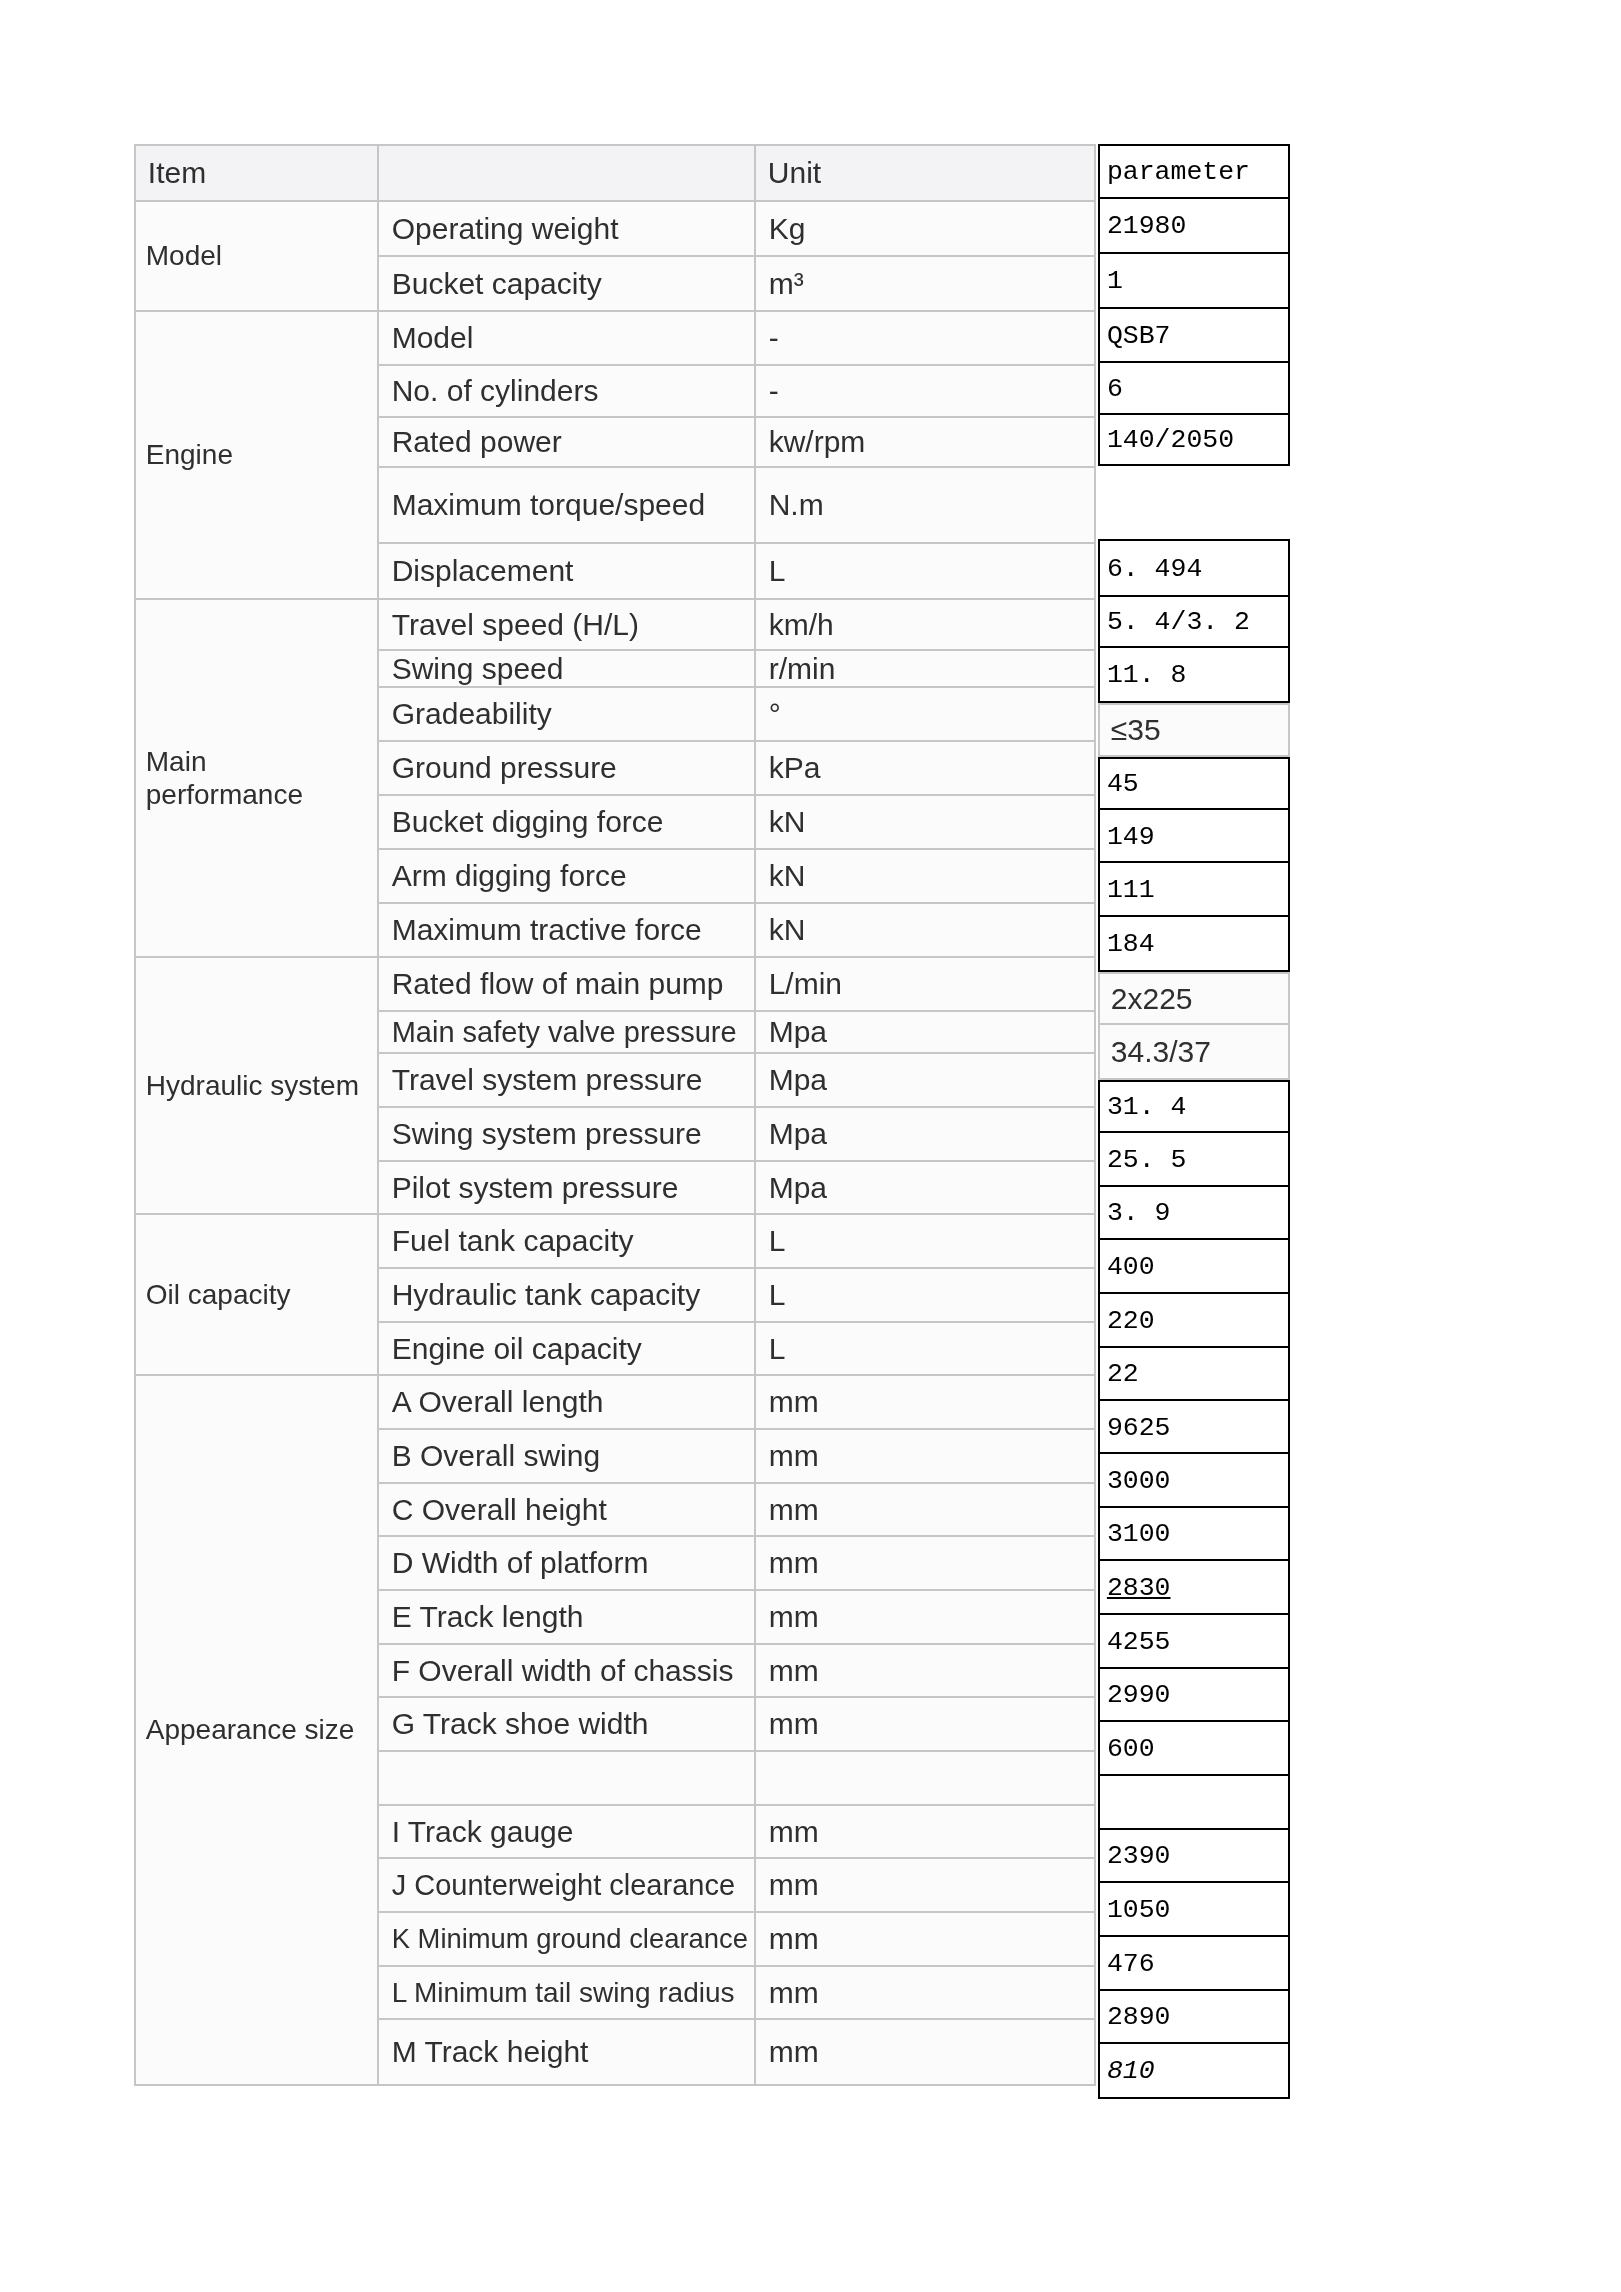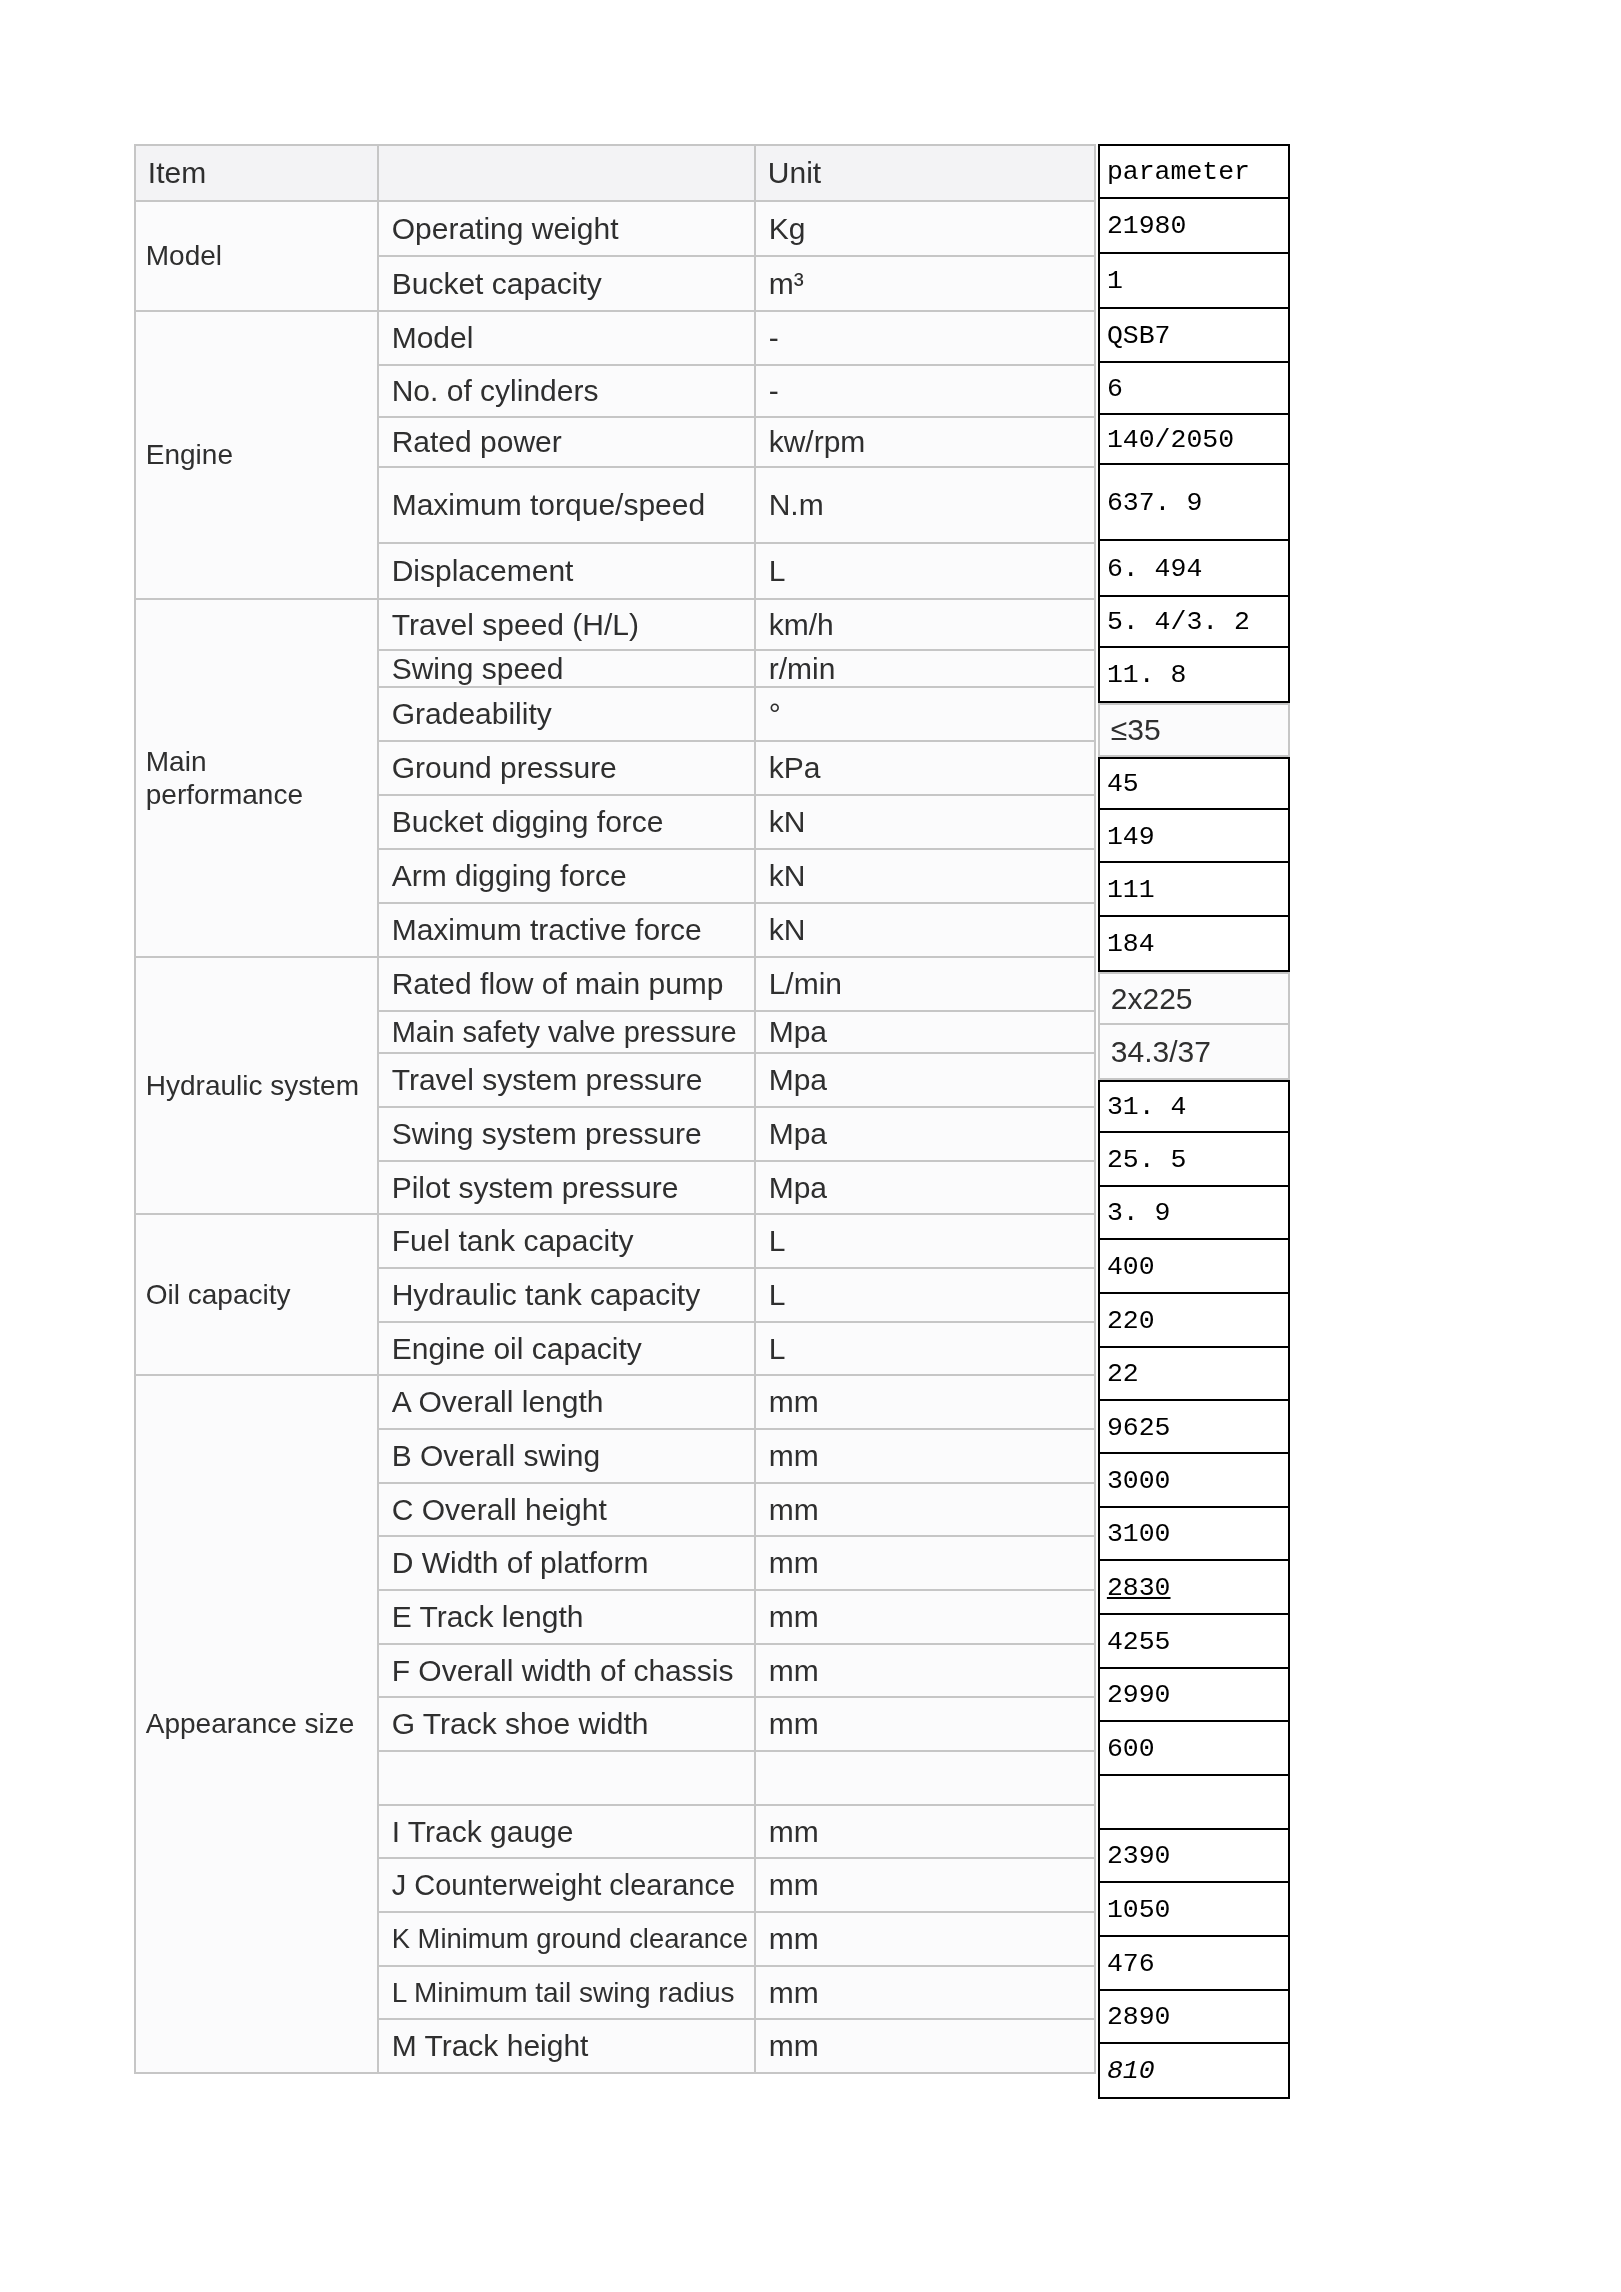--- a/index.html
+++ b/index.html
@@ -226,35 +226,34 @@
           <td class="unit-cell">mm</td>
         </tr>
         <tr style="height: 54px;">
           <td class="label-cell fit" style="font-size: 27.4px;">K Minimum ground clearance</td>
           <td class="unit-cell">mm</td>
         </tr>
         <tr style="height: 53px;">
           <td class="label-cell fit" style="font-size: 28px;">L Minimum tail swing radius</td>
           <td class="unit-cell">mm</td>
         </tr>
-        <tr style="height: 54px;">
+        <tr style="height: 66px;">
           <td class="label-cell fit">M Track height</td>
           <td class="unit-cell">mm</td>
         </tr>
       </tbody>
   </table>
 
   <div class="param-col" id="param-col">
       <div class="pcell black" style="top: 0px; height: 56px;">parameter</div>
       <div class="pcell black" style="top: 53px; height: 58px;">21980</div>
       <div class="pcell black" style="top: 108px; height: 58px;">1</div>
       <div class="pcell black" style="top: 163px; height: 57px;">QSB7</div>
       <div class="pcell black" style="top: 217px; height: 55px;">6</div>
       <div class="pcell black" style="top: 269px; height: 53px;">140/2050</div>
-      <div class="pcell black" style="top: 319px; height: 79px;">637. 9</div>
       <div class="pcell black" style="top: 395px; height: 59px;">6. 494</div>
       <div class="pcell black" style="top: 451px; height: 54px;">5. 4/3. 2</div>
       <div class="pcell black" style="top: 502px; height: 57px;">11. 8</div>
       <div class="pcell grey" style="top: 559px; height: 54px;">≤35</div>
       <div class="pcell black" style="top: 613px; height: 54px;">45</div>
       <div class="pcell black" style="top: 664px; height: 57px;">149</div>
       <div class="pcell black" style="top: 717px; height: 57px;">111</div>
       <div class="pcell black" style="top: 771px; height: 57px;">184</div>
       <div class="pcell grey" style="top: 828px; height: 54px;">2x225</div>
       <div class="pcell grey" style="top: 879px; height: 57px;">34.3/37</div>

